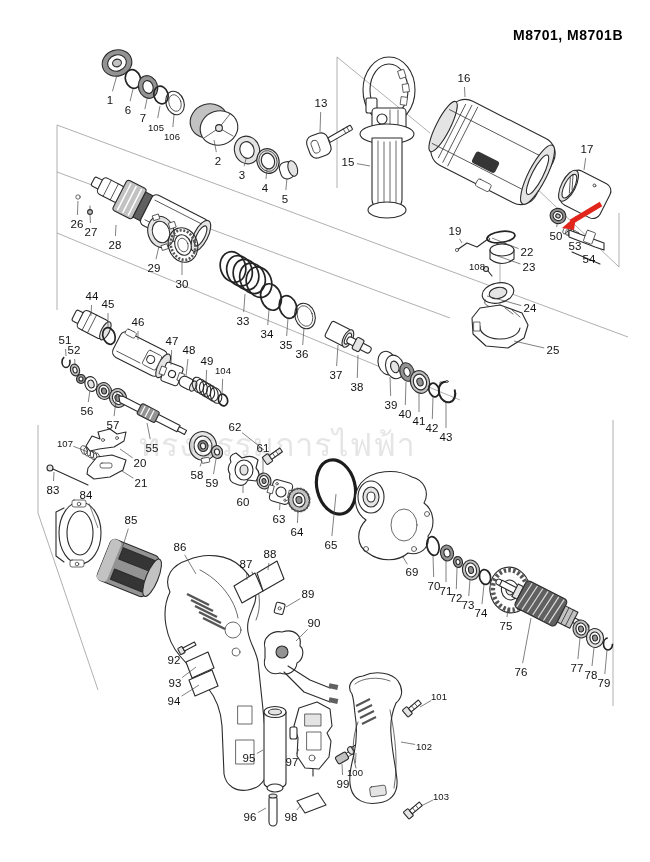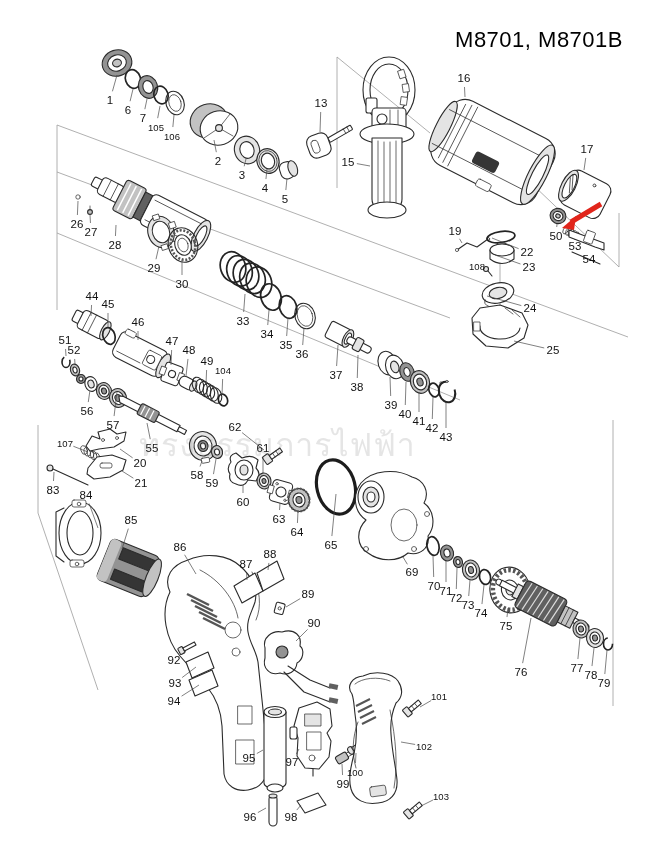--- a/index.html
+++ b/index.html
@@ -1,18 +1,18 @@
 <!DOCTYPE html>
 <html><head>
 <meta charset="utf-8">
 <style>
   html,body{margin:0;padding:0;background:#fff;}
   #page{position:relative;width:650px;height:862px;background:#fff;overflow:hidden;
         font-family:"Liberation Sans",sans-serif;}
-  #title{position:absolute;top:27px;right:27px;font-size:22px;font-weight:400;
+  #title{position:absolute;top:27px;right:27px;font-size:14px;font-weight:700;
          letter-spacing:.5px;color:#000;white-space:nowrap;}
   #watermark{position:absolute;left:139px;top:429px;font-size:32px;line-height:1;
          color:rgba(70,70,70,.14);white-space:nowrap;letter-spacing:1px;pointer-events:none;text-align:center;}
   svg{position:absolute;left:0;top:0;}
   .s{stroke:#2b2b2b;stroke-width:1.1;fill:#fff;stroke-linejoin:round;stroke-linecap:round;}
   .sn{stroke:#2b2b2b;stroke-width:1.1;fill:none;stroke-linejoin:round;stroke-linecap:round;}
   .t{stroke-width:.7;}
   .d1{fill:#e4e4e4;} .d2{fill:#c2c2c2;} .d3{fill:#939393;} .d4{fill:#606060;} .d5{fill:#353535;}
   .ring{fill:none;stroke:#232323;stroke-width:1.7;}
   .cons{stroke:#9c9c9c;stroke-width:.8;fill:none;}

